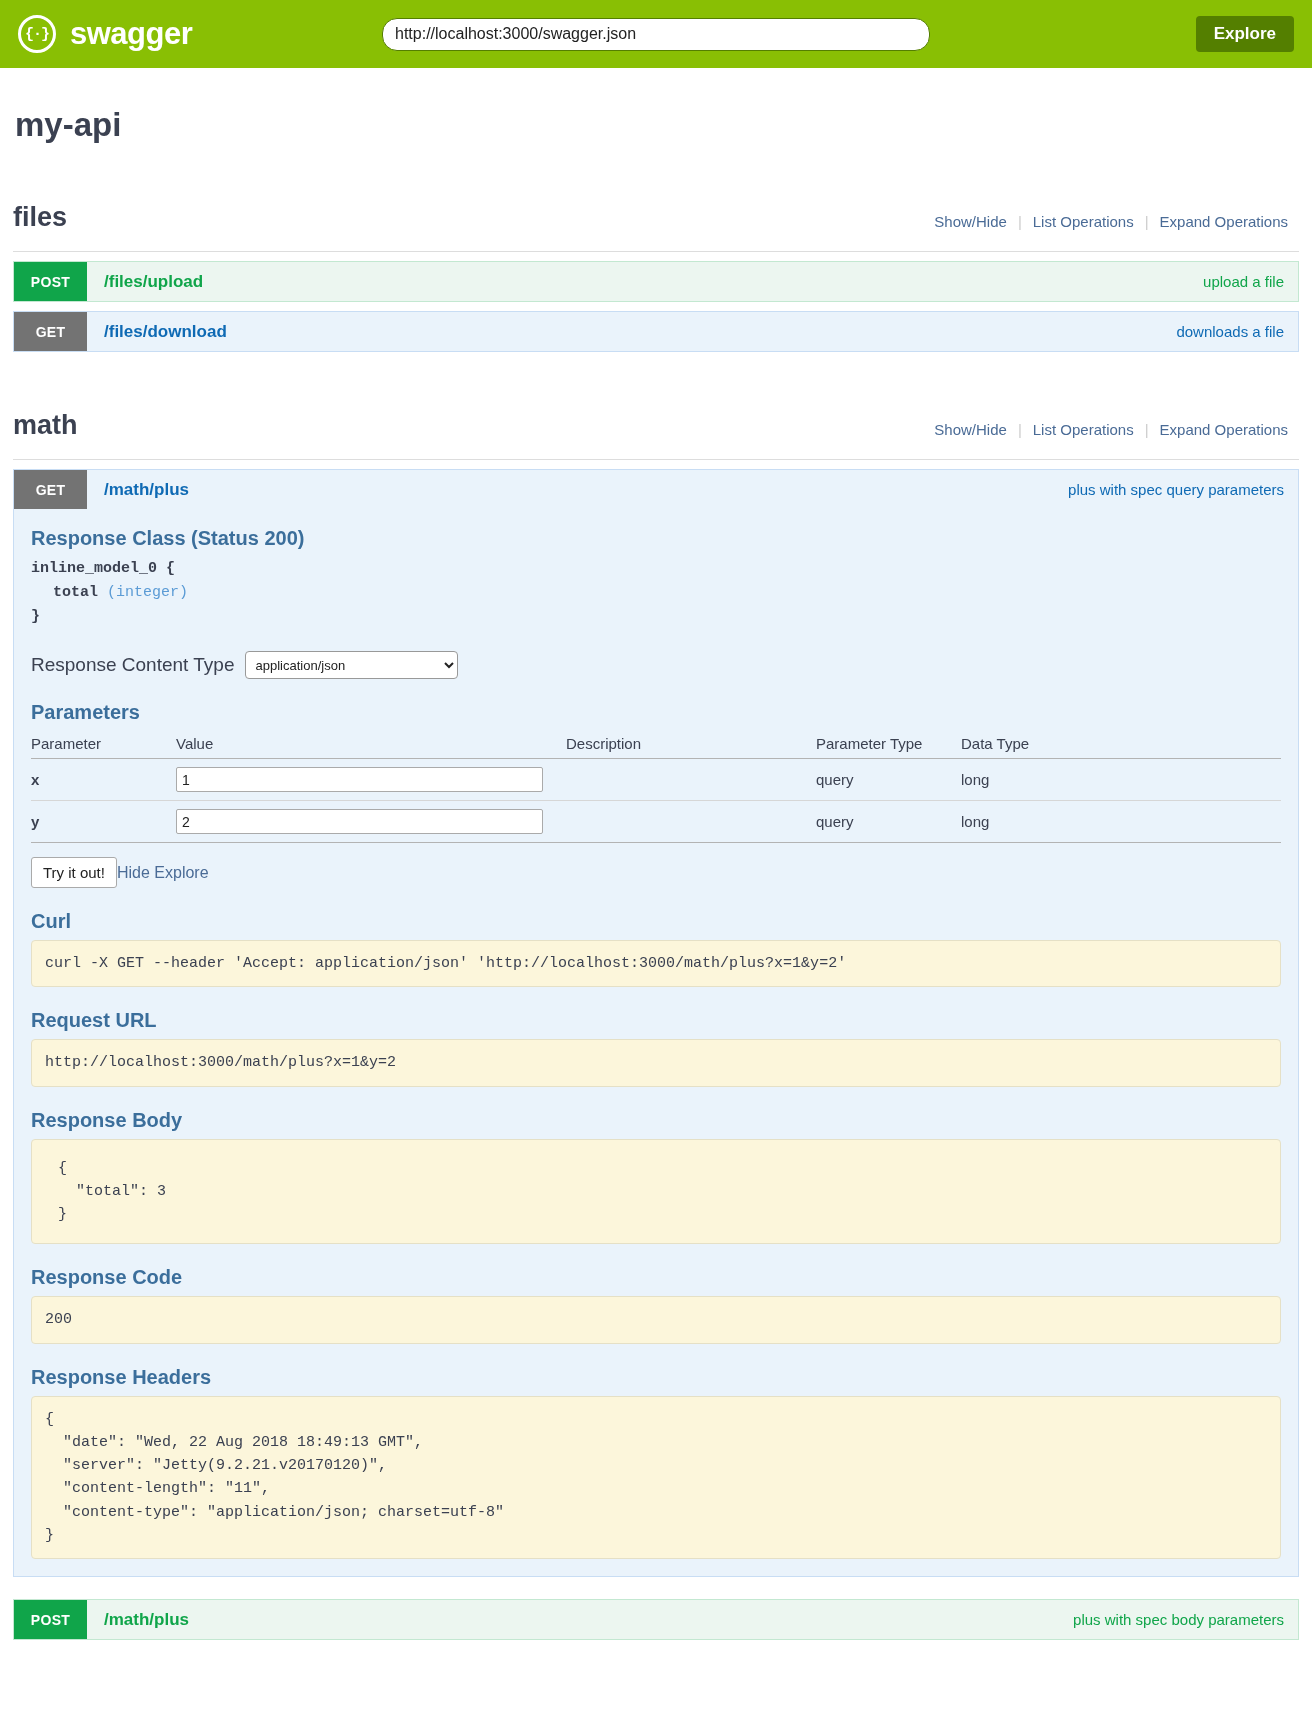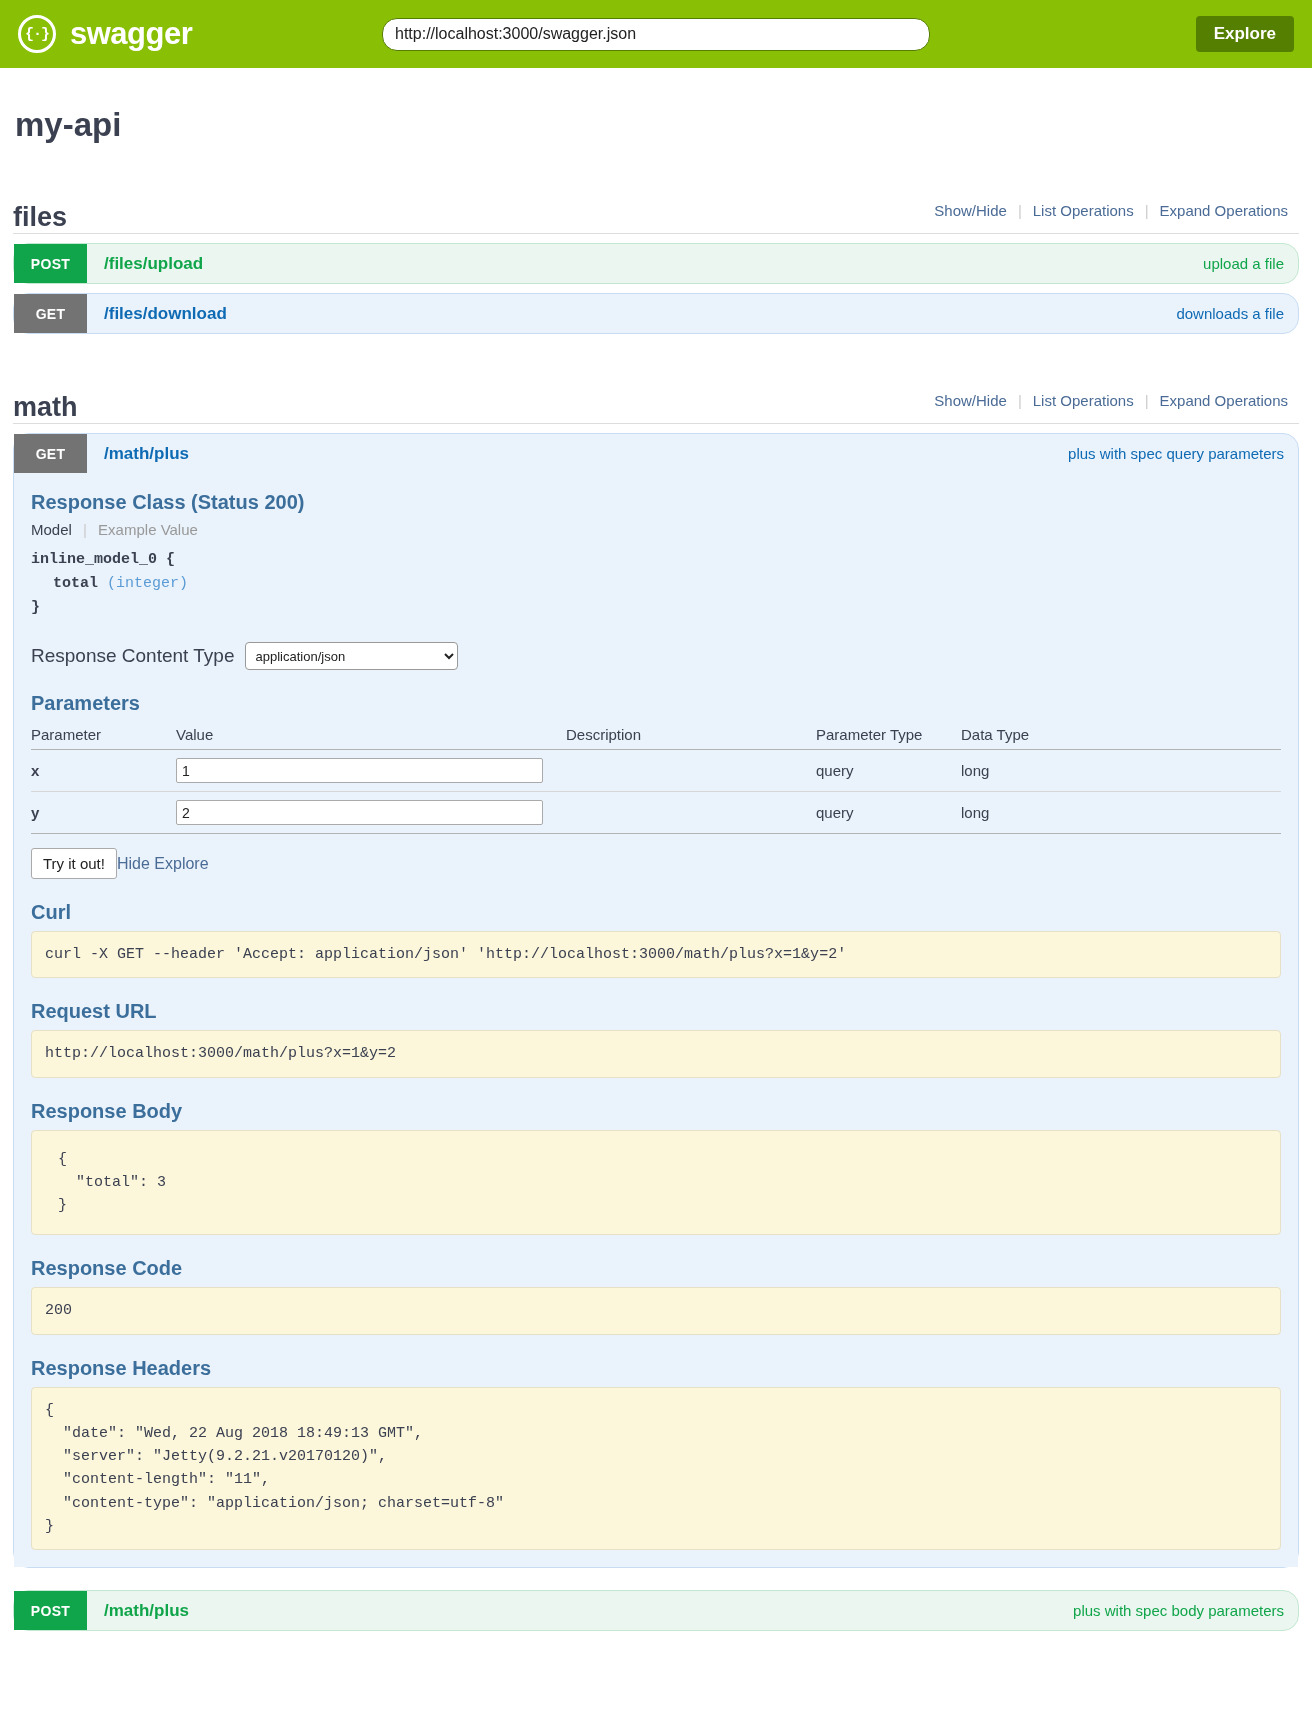--- a/index.html
+++ b/index.html
@@ -70,23 +70,23 @@
   .api-title {
     font-size: 33px;
     font-weight: bold;
     color: #3b4151;
     margin: 38px 0 0 0;
     padding-left: 2px;
   }
 
   .resource-head {
     display: flex;
-    align-items: flex-start;
+    align-items: flex-end;
     border-bottom: 1px solid #dddddd;
-    padding-bottom: 0;
+    padding-bottom: 18px;
     margin-top: 58px;
   }
   .resource-name {
     font-size: 27px;
     font-weight: bold;
     color: #3b4151;
   }
   .resource-links {
     margin-left: auto;
     display: flex;
@@ -99,21 +99,21 @@
     color: #4a6b96;
     text-decoration: none;
     padding: 0 11px;
     cursor: pointer;
   }
   .divider { color: #ccc; }
 
   
   .op {
     border: 1px solid;
-    border-radius: 16px;
+    border-radius: 0;
     margin-top: 9px;
   }
   .op-head {
     display: flex;
     align-items: center;
     height: 39px;
     padding-right: 14px;
   }
   .method {
     width: 73px;
@@ -338,25 +338,20 @@
     <div class="op-head">
       <span class="method">GET</span>
       <span class="path">/math/plus</span>
       <span class="summary">plus with spec query parameters</span>
     </div>
 
     <div class="op-body">
 
       <h4 class="sec first">Response Class (Status 200)</h4>
 
-      <div class="model-tabs">
-        <span class="active">Model</span>
-        <span class="sep">|</span>
-        <span class="inactive">Example Value</span>
-      </div>
 
       <div class="model-block">
         <div class="brace">inline_model_0 {</div>
         <div class="prop">
           <span>total</span>
           <span class="type">(integer)</span>
         </div>
         <div class="brace">}</div>
       </div>
 

